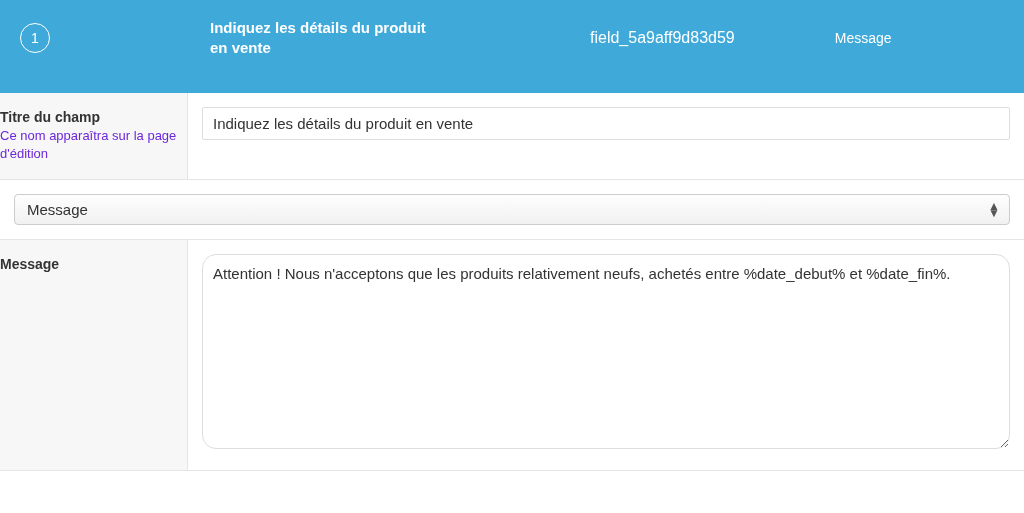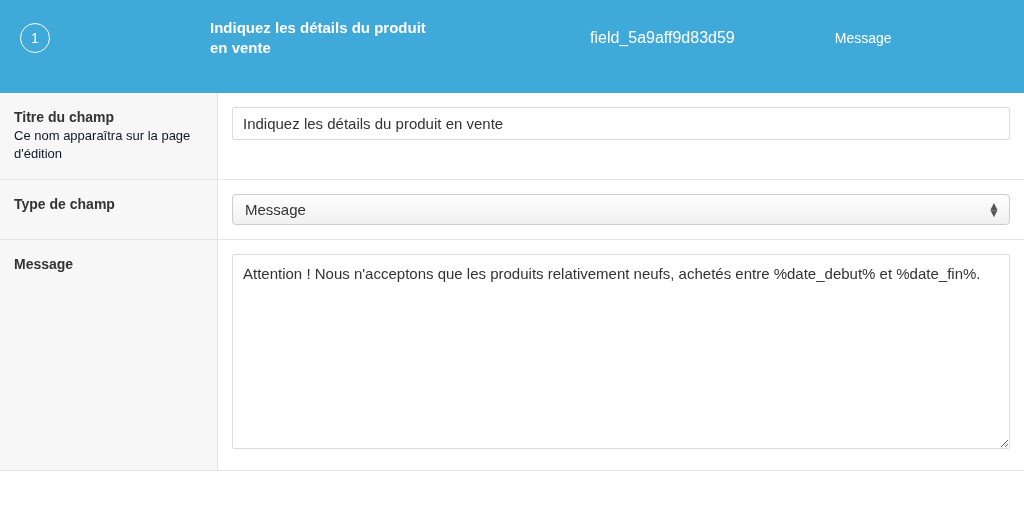--- a/index.html
+++ b/index.html
@@ -43,34 +43,34 @@
     }
     .header-type {
       font-size: 14px;
       margin-left: 100px;
     }
     .row {
       display: flex;
       border-bottom: 1px solid #e5e5e5;
     }
     .label-cell {
-      width: 218px;
-      padding: 16px 14px;
+      width: 188px;
+      padding: 16px 0;
       background: #f7f7f7;
       border-right: 1px solid #e5e5e5;
       flex-shrink: 0;
     }
     .label-cell .label-title {
       font-weight: bold;
       font-size: 14px;
       color: #333;
     }
     .label-cell .label-desc {
       font-size: 13px;
-      color: #0f172a;
+      color: #6d28d9;
       margin-top: 2px;
       line-height: 1.4;
     }
     .input-cell {
       flex: 1;
       padding: 14px 14px;
       background: #fff;
     }
     .text-input {
       width: 100%;
@@ -108,21 +108,21 @@
       line-height: 7px;
       color: #555;
     }
     .textarea-input {
       width: 100%;
       height: 195px;
       padding: 8px 10px;
       font-size: 15px;
       color: #333;
       border: 1px solid #ddd;
-      border-radius: 2px;
+      border-radius: 14px;
       font-family: inherit;
       resize: both;
       line-height: 1.45;
     }
     .row-textarea .input-cell { padding-bottom: 18px; }
   </style>
 </head>
 <body>
 
 <div class="header">
@@ -138,23 +138,20 @@
   <div class="label-cell">
     <div class="label-title">Titre du champ</div>
     <div class="label-desc">Ce nom apparaîtra sur la page d'édition</div>
   </div>
   <div class="input-cell">
     <input type="text" class="text-input" value="Indiquez les détails du produit en vente" style="">
   </div>
 </div>
 
 <div class="row">
-  <div class="label-cell">
-    <div class="label-title">Type de champ</div>
-  </div>
   <div class="input-cell">
     <div class="select-wrap">
       <select class="select-input">
         <option>Message</option>
       </select>
       <div class="select-arrows">▲<br>▼</div>
     </div>
   </div>
 </div>
 

